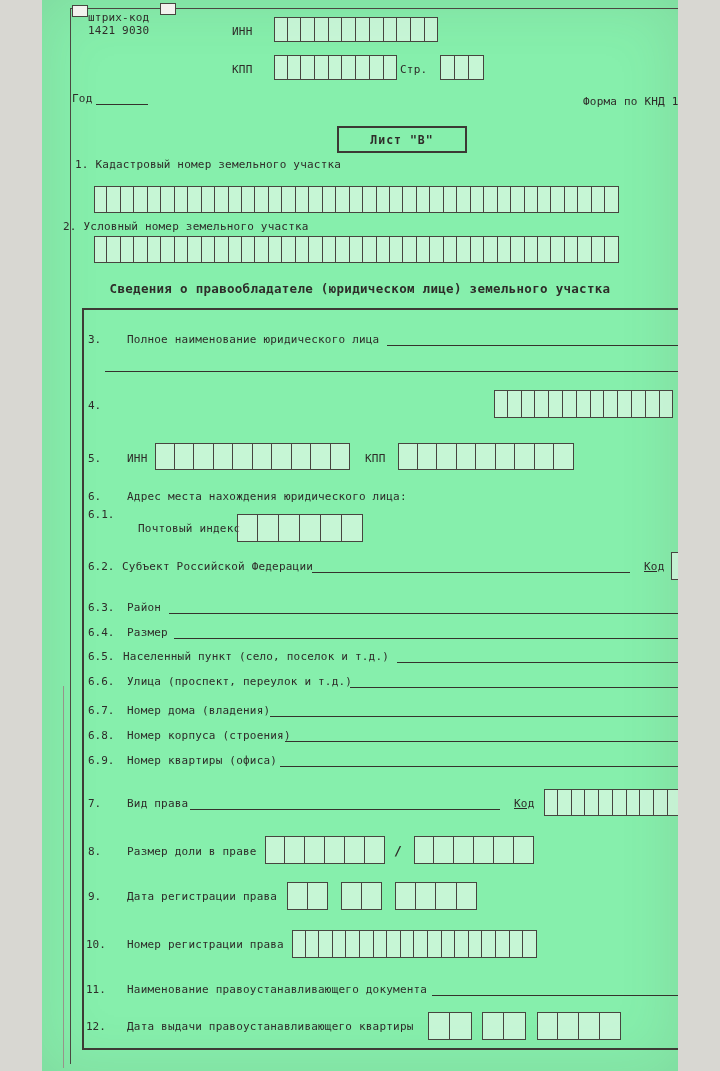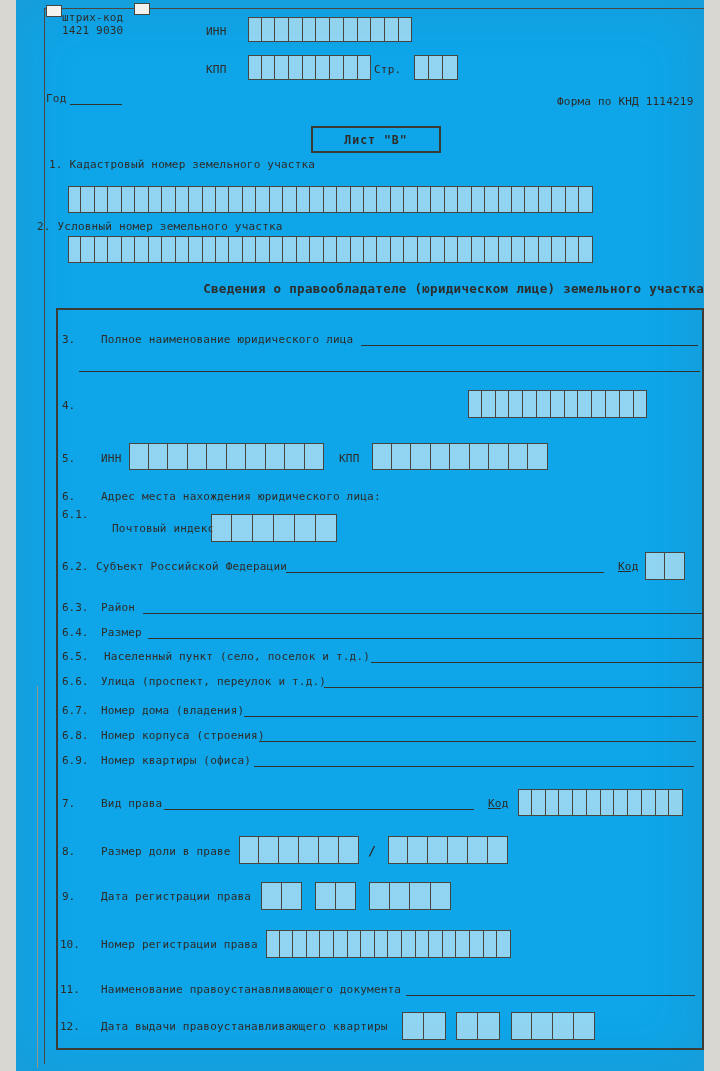--- a/index.html
+++ b/index.html
@@ -1,34 +1,34 @@
 <!DOCTYPE html>
 <html><head>
 <meta charset="utf-8">
 <style>
   *{margin:0;padding:0;box-sizing:border-box}
   html,body{background:#d8d7d2}
   body{font-family:"DejaVu Sans Mono","Liberation Mono",monospace;color:#2e2c29}
-  .page{position:relative;width:688px;height:1071px;margin:0 auto;background:#0ea5e9;overflow:hidden;
+  .page{position:relative;width:636px;height:1071px;margin:0 auto;background:#86efac;overflow:hidden;
         box-shadow:inset 0 0 60px rgba(90,88,80,.14)}
   .lbl{position:absolute;font-size:11px;line-height:13px;white-space:nowrap;letter-spacing:.2px}
   .u{text-decoration:underline}
   .num{position:absolute;font-size:11px;line-height:13px;white-space:nowrap}
   .hline{position:absolute;border-top:1.5px solid #4a4841}
   .vline{position:absolute;border-left:1.5px solid #4a4841}
   .faint{border-color:#97948a}
   .uline{position:absolute;border-bottom:1.5px solid #34322d}
   .cells{position:absolute;display:flex;--cw:13.5px;--ch:27px}
   .cell{flex:none;width:var(--cw);height:var(--ch);border:1px solid #47453f;border-left:none;background:rgba(252,251,247,.55)}
   .cell:first-child{border-left:1px solid #47453f}
   .sq{position:absolute;width:16px;height:12px;border:1.5px solid #47453f;background:#f3f2ee}
   .sheetbox{position:absolute;left:295px;top:126px;width:130px;height:27px;border:2px solid #3b3934;
             display:flex;align-items:center;justify-content:center;font-size:11.5px;font-weight:bold;letter-spacing:1px}
   .box{position:absolute;left:40px;top:308px;width:648px;height:742px;border:2px solid #3d3b35}
-  .sec-title{position:absolute;left:0;right:0;top:281px;text-align:right;font-size:12.5px;font-weight:bold;letter-spacing:.3px}
+  .sec-title{position:absolute;left:0;right:0;top:281px;text-align:center;font-size:12.5px;font-weight:bold;letter-spacing:.3px}
   .sep{position:absolute;font-size:13px;font-weight:bold}
 </style>
 </head>
 <body>
 
 <div class="page">
 
   <div class="hline" style="left:28px;top:8px;width:688px"></div>
   <div class="vline" style="left:28px;top:8px;height:1056px"></div>
   <div class="vline" style="left:692px;top:8px;height:1052px"></div>
@@ -256,21 +256,21 @@
 
   <div class="num" style="left:46px;top:601px">6.3.</div>
   <div class="lbl" style="left:85px;top:601px">Район</div>
   <div class="uline" style="left:127px;top:601px;width:560px;height:13px"></div>
 
   <div class="num" style="left:46px;top:626px">6.4.</div>
   <div class="lbl" style="left:85px;top:626px">Размер</div>
   <div class="uline" style="left:132px;top:626px;width:555px;height:13px"></div>
 
   <div class="num" style="left:46px;top:650px">6.5.</div>
-  <div class="lbl" style="left:88px;top:650px">Населенный пункт (село, поселок и т.д.)</div>
+  <div class="lbl" style="left:81px;top:650px">Населенный пункт (село, поселок и т.д.)</div>
   <div class="uline" style="left:355px;top:650px;width:332px;height:13px"></div>
 
   <div class="num" style="left:46px;top:675px">6.6.</div>
   <div class="lbl" style="left:85px;top:675px">Улица (проспект, переулок и т.д.)</div>
   <div class="uline" style="left:308px;top:675px;width:379px;height:13px"></div>
 
   <div class="num" style="left:46px;top:704px">6.7.</div>
   <div class="lbl" style="left:85px;top:704px">Номер дома (владения)</div>
   <div class="uline" style="left:228px;top:704px;width:454px;height:13px"></div>
 

